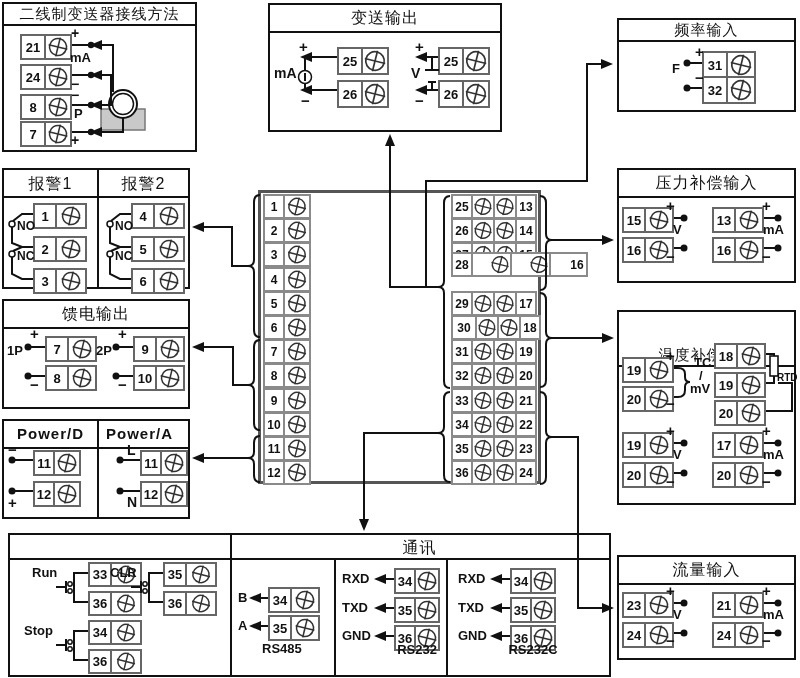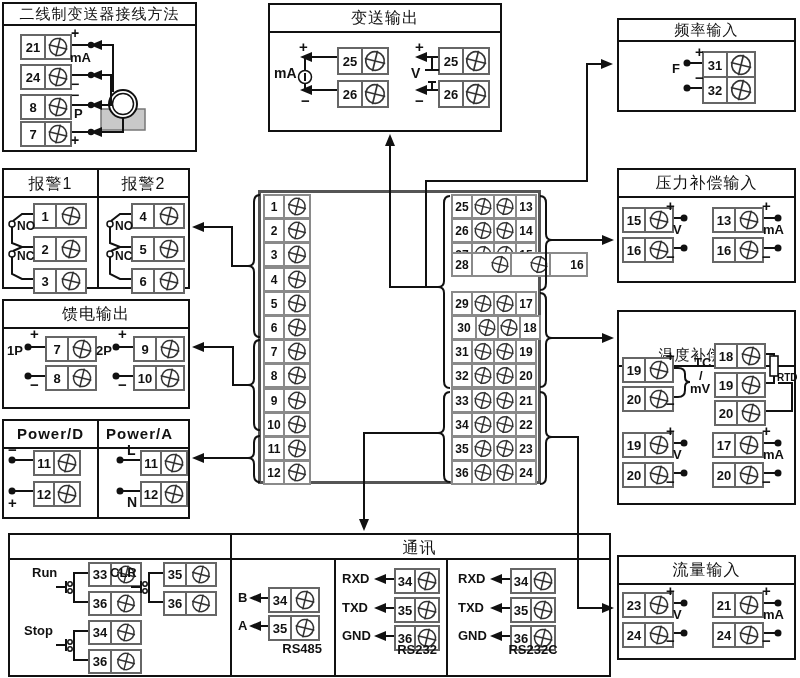--- a/index.html
+++ b/index.html
@@ -1175,21 +1175,21 @@
       <span class="lbl" style="left: 118px; top: 377px; font-size: 15px;">−</span>
       <span class="lbl" style="left: 8px; top: 442px; font-size: 15px;">−</span>
       <span class="lbl" style="left: 8px; top: 495px; font-size: 15px;">+</span>
       <span class="lbl" style="left: 127px; top: 443px; font-size: 14px;">L</span>
       <span class="lbl" style="left: 127px; top: 495px; font-size: 14px;">N</span>
       <span class="lbl" style="left: 32px; top: 566px; font-size: 13px;">Run</span>
       <span class="lbl" style="left: 110px; top: 566px; font-size: 13px;">CLR</span>
       <span class="lbl" style="left: 24px; top: 624px; font-size: 13px;">Stop</span>
       <span class="lbl" style="left: 238px; top: 591px; font-size: 13px;">B</span>
       <span class="lbl" style="left: 238px; top: 619px; font-size: 13px;">A</span>
-      <span class="lbl" style="left: 262px; top: 642px; font-size: 13px; width: 60px; text-align: right;">RS485</span>
+      <span class="lbl" style="left: 262px; top: 642px; font-size: 13px; width: 60px; text-align: left;">RS485</span>
       <span class="lbl" style="left: 342px; top: 572px; font-size: 13px;">RXD</span>
       <span class="lbl" style="left: 342px; top: 601px; font-size: 13px;">TXD</span>
       <span class="lbl" style="left: 342px; top: 629px; font-size: 13px;">GND</span>
       <span class="lbl" style="left: 386px; top: 643px; font-size: 13px; width: 62px; text-align: center;">RS232</span>
       <span class="lbl" style="left: 458px; top: 572px; font-size: 13px;">RXD</span>
       <span class="lbl" style="left: 458px; top: 601px; font-size: 13px;">TXD</span>
       <span class="lbl" style="left: 458px; top: 629px; font-size: 13px;">GND</span>
       <span class="lbl" style="left: 496px; top: 643px; font-size: 13px; width: 74px; text-align: center;">RS232C</span>
       <span class="lbl" style="left: 666px; top: 198px; font-size: 15px;">+</span>
       <span class="lbl" style="left: 673px; top: 223px; font-size: 13px;">V</span>

